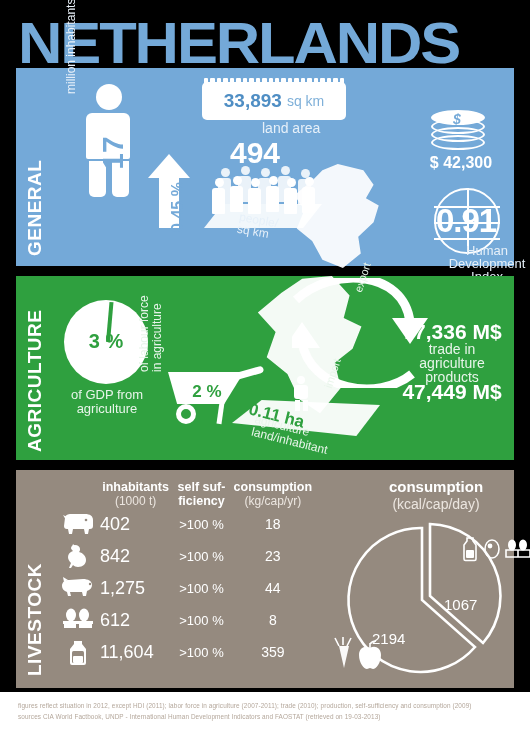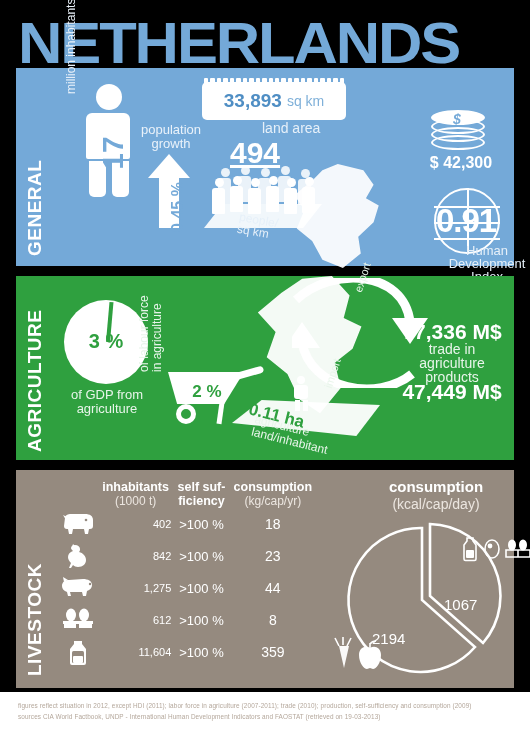--- a/index.html
+++ b/index.html
@@ -94,21 +94,21 @@
   }
   .ruler-ticks i { flex:1; background:#fff; border-radius:1px; }
   .ruler-val { color:#4f8ec4; font-size:19px; font-weight:bold; }
   .ruler-unit { color:#7fb0d9; font-size:14px; margin-left:5px; }
   .landarea {
     position:absolute; left:246px; top:52px; color:#e6f0f9; font-size:14px;
   }
 
   .density-num {
     position:absolute; left:214px; top:68px;
-    color:#fff; font-size:30px; font-weight:bold;text-decoration:underline;
+    color:#fff; font-size:30px; font-weight:bold;
   }
   .crowd { position:absolute; left:196px; top:96px; width:106px; height:48px;}
   .crowd .p { position:absolute; width:14px; }
   .crowd .p .h { width:9px; height:9px; border-radius:50%; background:#fff; margin:0 auto;}
   .crowd .p .b { width:13px; height:26px; background:#fff; margin-top:1px; border-radius:3px 3px 1px 1px;}
   .crowd .p.back { opacity:0.85; }
   .plat {
     position:absolute; left:188px; top:136px; width:118px; height:24px;
     background:#fff; opacity:0.9;
     clip-path: polygon(16% 0, 100% 0, 84% 100%, 0% 100%);
@@ -249,21 +249,21 @@
   .lv-head { display:flex; color:#fff; }
   .lv-head .col { text-align:center; }
   .lv-head .c0 { width:48px; }
   .lv-head .c1 { width:78px; }
   .lv-head .c2 { width:66px; }
   .lv-head .c3 { width:90px; }
   .lv-head .t1 { font-size:12.5px; font-weight:bold; line-height:14px; }
   .lv-head .t2 { font-size:12px; color:#ece6e0; line-height:14px; }
   .lv-row { display:flex; align-items:center; height:32px; color:#fff; }
   .lv-row .c0 { width:48px; display:flex; align-items:center; justify-content:center; }
-  .lv-row .c1 { width:78px; text-align:right; font-size:11px; }
+  .lv-row .c1 { width:78px; text-align:left; font-size:18px; }
   .lv-row .c2 { width:66px; text-align:center; font-size:13px; }
   .lv-row .c3 { width:90px; text-align:center; font-size:14px; }
 
   .ico { position:relative; width:34px; height:24px; }
   .ico svg { display:block; }
 
   .pie-wrap { position:absolute; left:330px; top:8px; width:180px; height:200px; }
   .pie-title {
     position:absolute; left:0; top:0; width:180px; text-align:center;
     color:#fff; font-size:15px; font-weight:bold;
@@ -299,24 +299,20 @@
     <div class="person-big">
       <div class="head"></div>
       <div class="body"></div>
       <div class="legs">
           <span></span>
           <span></span>
         </div>
       <div class="person-num">17</div>
     </div>
 
-    <div class="popgrowth-txt">
-      <span>population</span><br>
-      <span>growth</span>
-    </div>
     <div class="arrow-up">
       <div class="tip"></div>
       <div class="stem">
         <div class="arrow-num">0.45 %</div>
       </div>
     </div>
 
     <div class="ruler-ticks">
       <i></i>
         <i></i>

